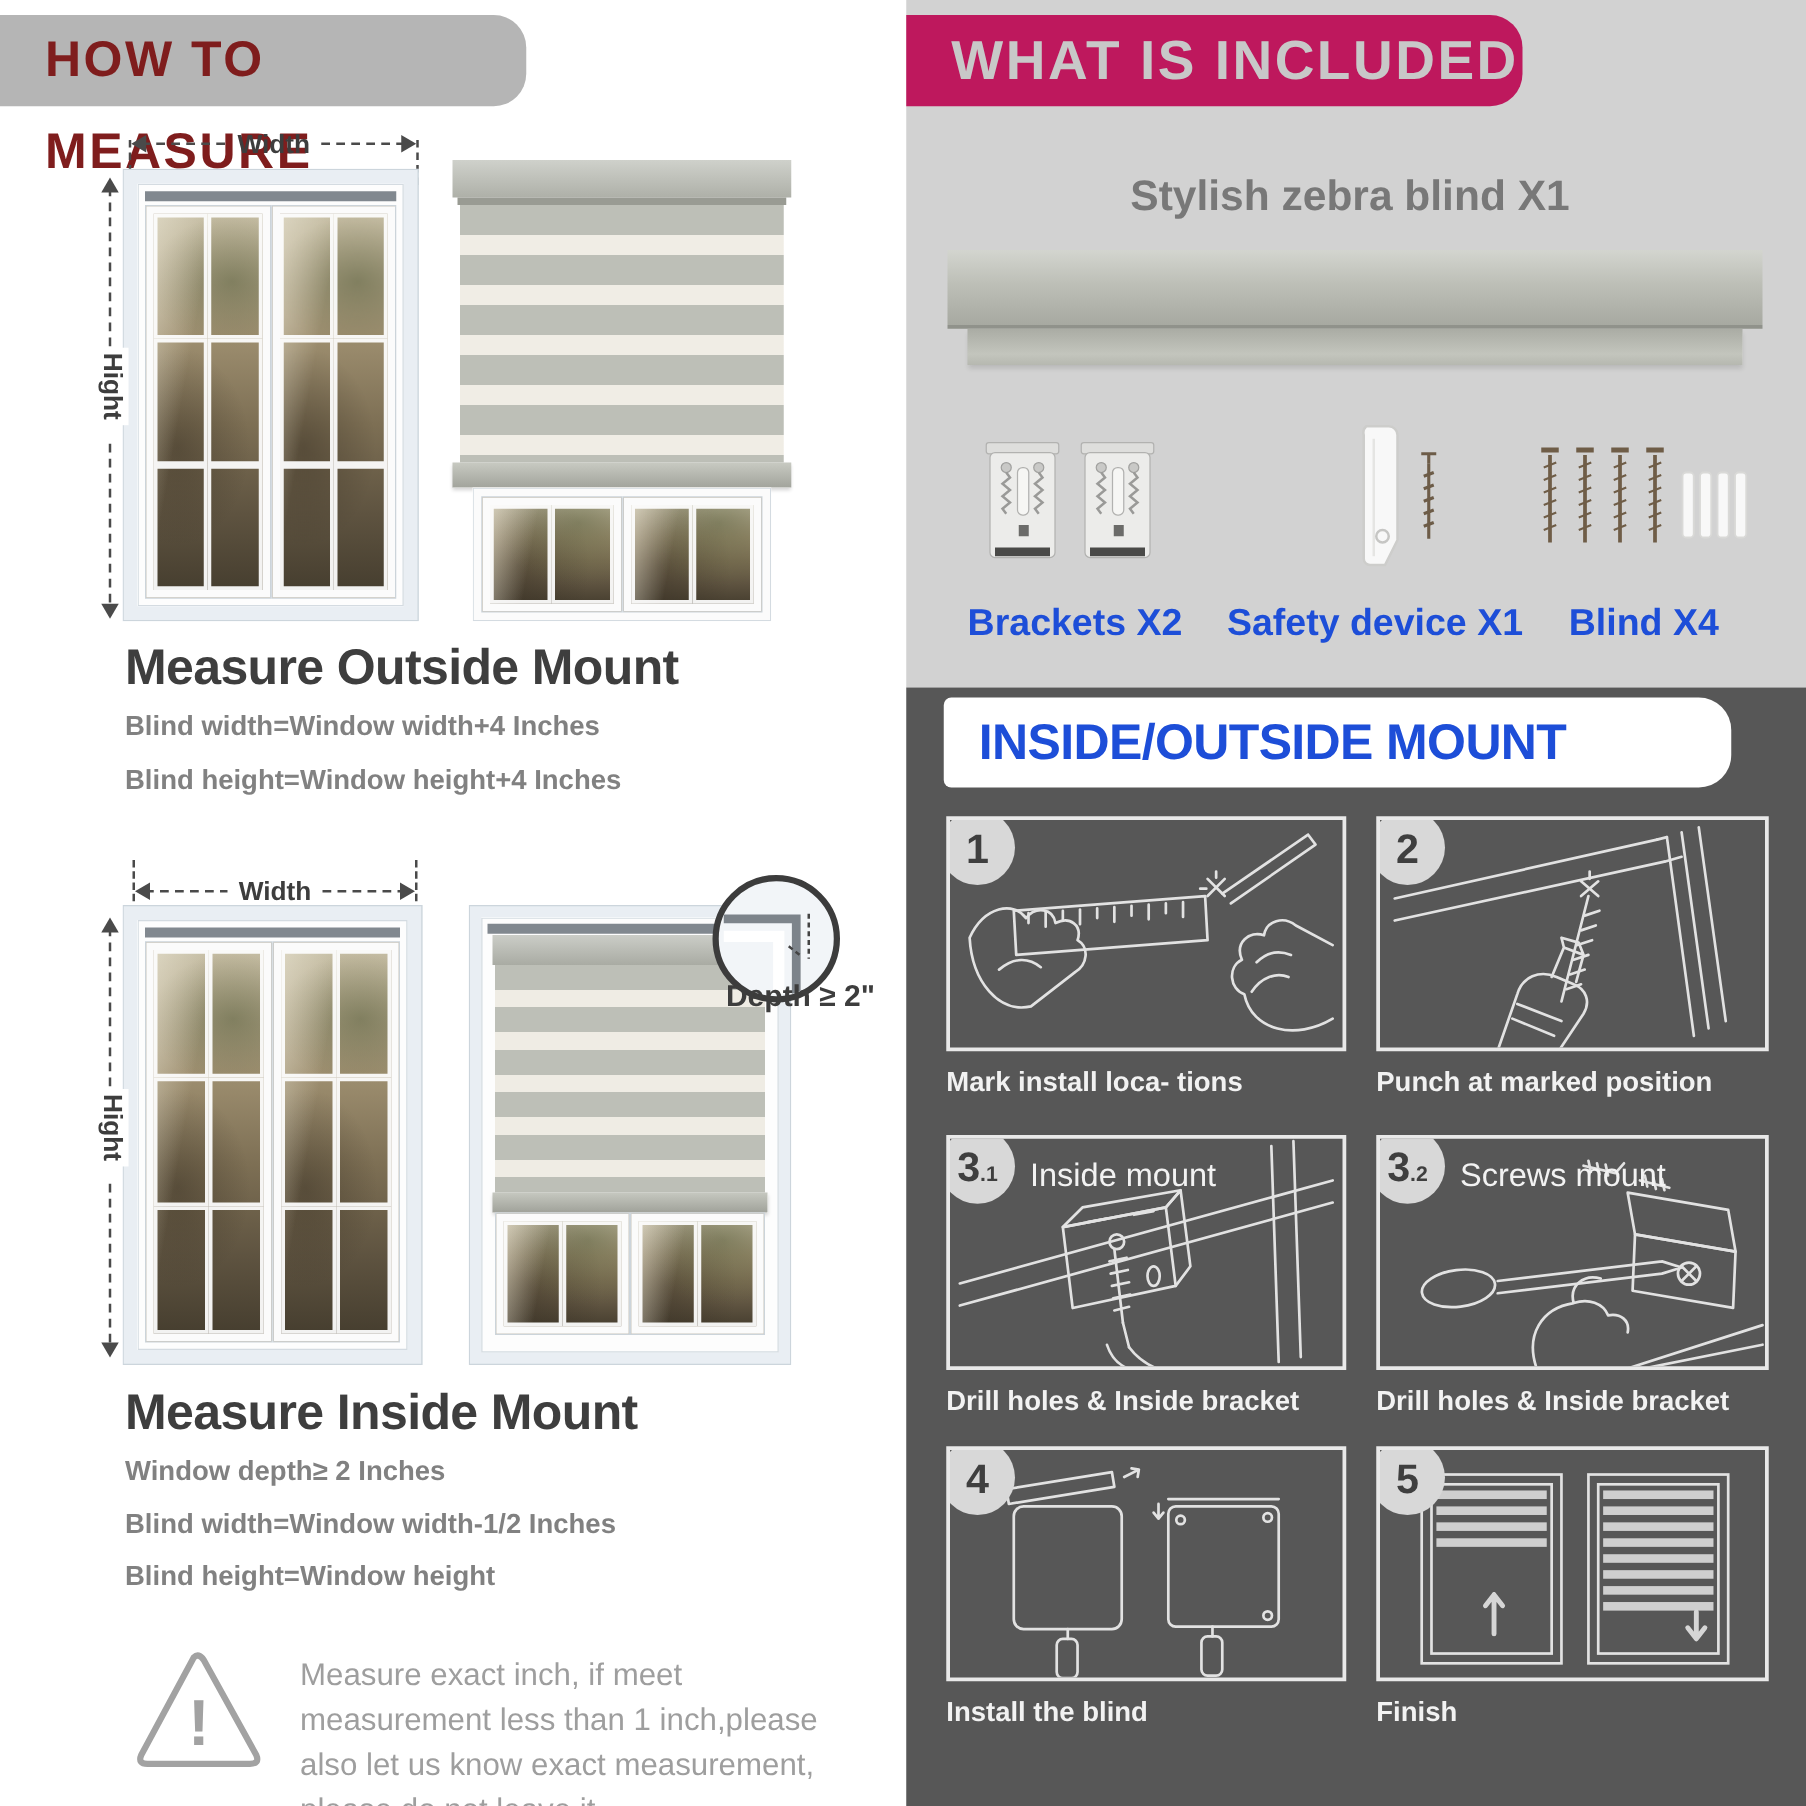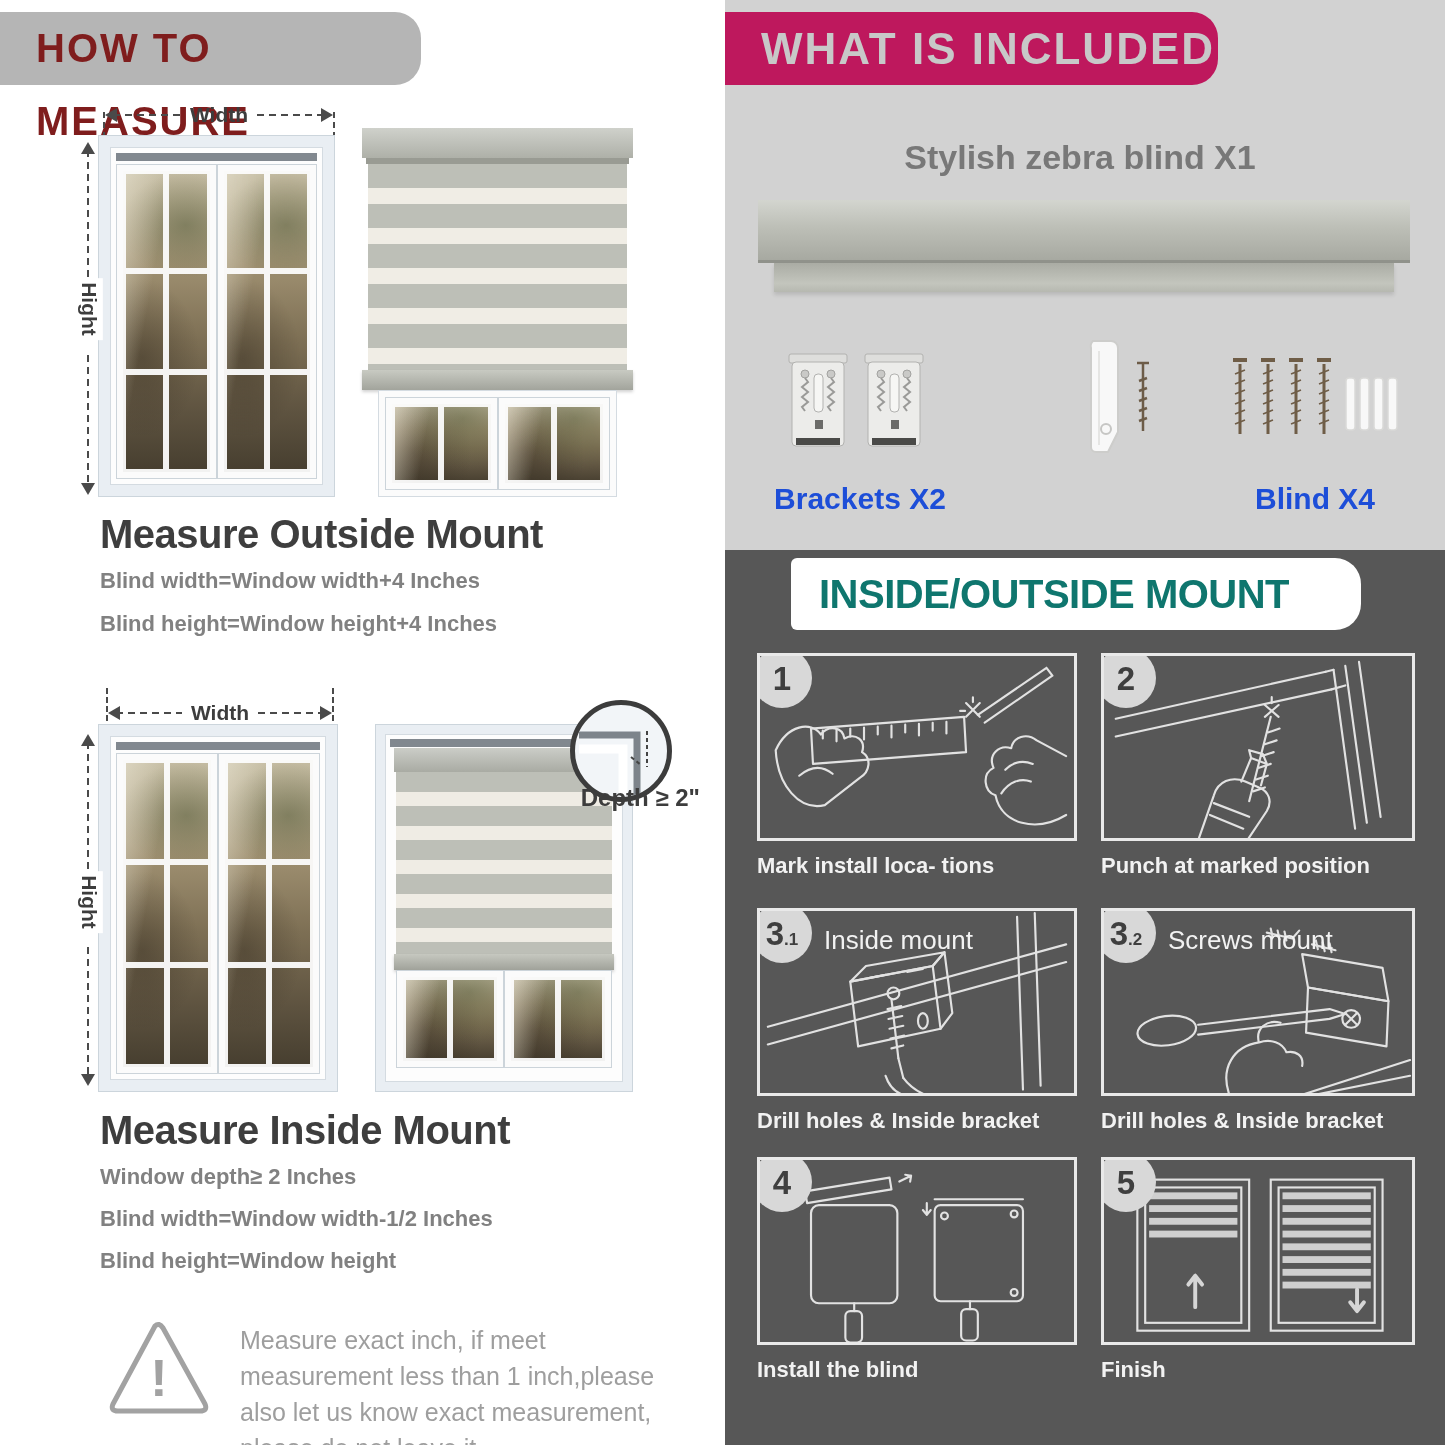--- a/index.html
+++ b/index.html
@@ -47,23 +47,23 @@
   .blind-label{left:790px;top:138px;width:580px;text-align:center;font-size:34px;font-weight:700;color:#787878;}
   .rail-main{left:758px;top:200px;width:652px;height:60px;
     background:linear-gradient(180deg,#d3d5cf 0%,#bdbfb7 45%,#a7a9a1 100%);
     border-bottom:3px solid #90928b;}
   .rail-sub{left:774px;top:263px;width:620px;height:29px;
     background:linear-gradient(180deg,#aaaca4 0%,#c3c5bd 70%,#b6b8b0 100%);
     box-shadow:0 3px 4px rgba(0,0,0,.12);}
   .item-label{font-size:30px;font-weight:700;color:#1d4ed8;text-align:center;}
 
   .dark-sec{left:725px;top:550px;width:720px;height:895px;background:#575757;}
-  .iom-bar{left:755px;top:558px;width:570px;height:72px;background:#fff;
-    border-radius:6px 26px 26px 6px;color:#0f766e;font-size:40px;font-weight:800;
-    line-height:72px;padding-left:28px;letter-spacing:-.5px;box-sizing:border-box;margin-left:36px;}
+  .iom-bar{left:755px;top:558px;width:630px;height:72px;background:#fff;
+    border-radius:6px 26px 26px 6px;color:#1d4ed8;font-size:40px;font-weight:800;
+    line-height:72px;padding-left:28px;letter-spacing:-.5px;box-sizing:border-box;}
 
   .panel{position:absolute;border:3px solid #e9e9e9;box-sizing:border-box;overflow:hidden;}
   .badge{position:absolute;top:-8px;left:-8px;width:60px;height:60px;border-radius:50%;
     background:#d8d8d8;color:#3f3f3f;font-weight:800;display:flex;align-items:center;
     justify-content:center;font-size:33px;padding-top:2px;box-sizing:border-box;}
   .badge .bs{font-size:17px;margin-top:12px;}
   .panel-title{position:absolute;top:14px;left:64px;color:#f2f2f2;font-size:26px;font-weight:400;}
   .caption{position:absolute;color:#f2f2f2;font-size:22px;font-weight:700;}
   .art{position:absolute;inset:0;}
 </style>
@@ -298,20 +298,21 @@
     </g>
     <g fill="rgba(255,255,255,.85)" stroke="#d9d9d7" stroke-width="1.5">
       <rect x="118" y="30" width="9" height="52" rx="3"></rect>
         <rect x="132" y="30" width="9" height="52" rx="3"></rect>
       <rect x="146" y="30" width="9" height="52" rx="3"></rect>
         <rect x="160" y="30" width="9" height="52" rx="3"></rect>
     </g>
   </svg>
 
   <div class="abs item-label" style="left:760px;top:482px;width:200px;">Brackets X2</div>
+  <div class="abs item-label" style="left:975px;top:482px;width:250px;">Safety device X1</div>
   <div class="abs item-label" style="left:1230px;top:482px;width:170px;">Blind X4</div>
 
   <div class="abs dark-sec"></div>
   <div class="abs iom-bar">INSIDE/OUTSIDE MOUNT</div>
 
   <div class="panel" style="left:757px;top:653px;width:320px;height:188px;">
     <svg class="art" viewBox="0 0 320 188">
       <g stroke="#e2e2e2" stroke-width="2.2" fill="none" stroke-linecap="round" stroke-linejoin="round">
         <polygon points="52,74 208,62 210,98 54,110"></polygon>
         <path d="M64,76 v8 M78,75 v12 M92,74 v8 M106,73 v12 M120,72 v8 M134,71 v12 M148,70 v8 M162,69 v12 M176,68 v8 M190,67 v12"></path>

